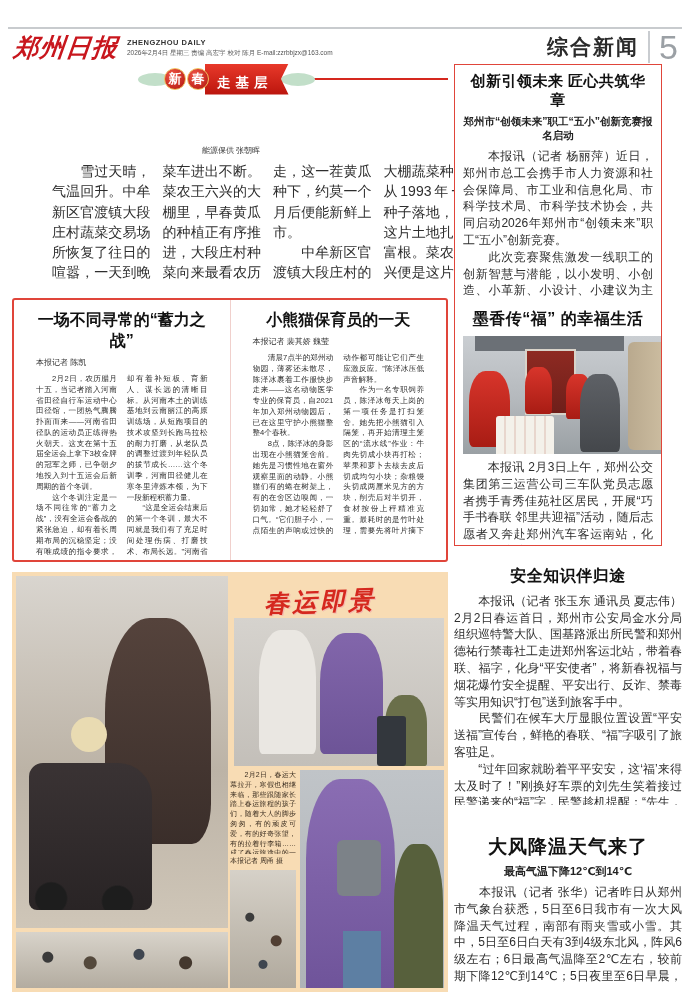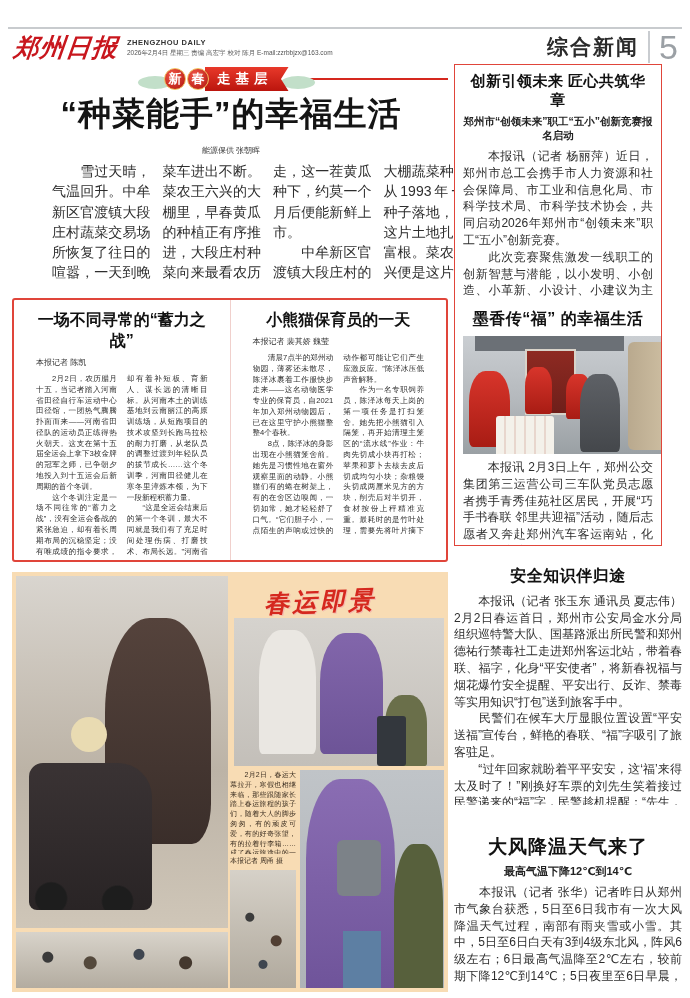--- a/index.html
+++ b/index.html
@@ -20,21 +20,21 @@
   .vdiv { width:2px; height:32px; background:#c9ccd0; margin:0 9px; }
   .page-no { font-size:34px; color:#9ba0a5; font-weight:400; line-height:1; }
 
   
   .badge-row { position:absolute; top:66px; left:14px; width:434px; height:26px; display:flex; align-items:center; }
   .badge-spacer { width:150px; }
   .badge { position:relative; display:flex; align-items:center; }
   .leaf { position:absolute; width:34px; height:13px; background:#c2dfc9; border-radius:50%; top:9px; }
   .leaf.l1 { left:-26px; } .leaf.l2 { right:-26px; }
   .seal { position:relative; z-index:2; width:22px; height:22px; border-radius:50%; background:radial-gradient(circle at 35% 30%,#ef5546,#b1140d); border:1.5px solid #f0c060; color:#fff; font-size:13px; font-weight:900; display:flex; align-items:center; justify-content:center; margin-right:1px; }
-  .ribbon { position:relative; z-index:1; margin-left:-5px; background:linear-gradient(#e8392a,#bb150d); color:#fff; font-size:13.5px; font-weight:900; letter-spacing:5px; padding:3px 16px 3px 12px; clip-path:polygon(0 0,100% 0,91% 50%,100% 100%,0 100%); }
+  .ribbon { position:relative; z-index:1; margin-left:-5px; background:linear-gradient(#e8392a,#bb150d); color:#fff; font-size:13.5px; font-weight:900; letter-spacing:5px; padding:10px 16px 3px 12px; clip-path:polygon(0 0,100% 0,91% 50%,100% 100%,0 100%); }
   .badge-line { flex:1; height:2px; background:#d5281e; margin-left:10px; }
   .lead-title { position:absolute; top:92px; left:14px; width:434px; text-align:center; font-size:33px; font-weight:900; color:#141414; letter-spacing:1px; }
   .lead-byline { position:absolute; top:145px; left:14px; width:434px; text-align:center; font-size:8px; color:#333; }
   .lead-body { position:absolute; top:161px; left:16px; width:430px; height:132px; column-count:4; column-gap:12px; font-size:14px; line-height:1.45; text-align:justify; color:#2e2e2e; white-space:pre-line; overflow:hidden;margin-left:36px; }
 
   
   .red-box { position:absolute; top:298px; left:12px; width:436px; height:264px; border:2px solid #e0453a; border-radius:3px; display:flex; background:#fff; }
   .box-half { flex:1; padding:10px 22px 6px; overflow:hidden; }
   .box-half.first { border-right:1px solid #f0d0cc; }
   .half-title { font-size:16px; font-weight:900; text-align:center; color:#111; }
@@ -114,21 +114,20 @@
     <div class="badge-spacer"></div>
     <div class="badge">
       <div class="leaf l1"></div>
       <div class="seal">新</div>
       <div class="seal">春</div>
       <div class="ribbon">走基层</div>
       <div class="leaf l2"></div>
     </div>
     <div class="badge-line"></div>
   </div>
-  <div class="lead-title">“种菜能手”的幸福生活</div>
   <div class="lead-byline">能源保供 张朝晖</div>
   <div class="lead-body">　　雪过天晴，气温回升。中牟新区官渡镇大段庄村蔬菜交易场所恢复了往日的喧嚣，一天到晚菜车进出不断。菜农王六兴的大棚里，早春黄瓜的种植正有序推进，大段庄村种菜向来最看农历走，这一茬黄瓜种下，约莫一个月后便能新鲜上市。
 　　中牟新区官渡镇大段庄村的大棚蔬菜种植，从1993年一颗种子落地，便在这片土地扎下致富根。菜农王六兴便是这片大棚里勤恳的耕耘者。三十余载与土地为伴，王六兴凭一手种菜绝活儿远近闻名，在一棚棚青翠果蔬间，种出了热气腾腾的幸福生活。
 　　守着大棚，王六兴的生活被农事填得满满当当，尤其是农忙时节，他日日泡在棚里，一天休息时间只有6个小时，忙起来连喝口水的功夫都要挤，可他不觉得苦：“棚里的菜跟孩子似的，得时时看才放心。”
 　　回望种菜路，王六兴的脚步从未停歇。早年他试种过草莓、番茄、茄子、辣椒，自己繁育种子、移栽育苗，年年换品种摸索门道。后来，他把眼光放远，引进法国、荷兰、德国的优质种子，种植技术也愈发成熟。如今棚里的大小问题，他都能一手解决，远近的种植户纷纷慕名前来向他取经，他都乐意相助。
 　　靠着钻研，王六兴摸透了土地的脾性，攒成了自己的“致富经”。他向记者吐露自己的种植经验：“芹菜好管理，病虫少，控制好温度，做好通风保温便行，耐寒却不耐冻、怕热病；黄瓜则是病虫害多，还耗人力，但胜在产量高，商品化率高……”
 　　大段庄村的种菜路，也是一路升级的致富路。王六兴介绍，早年大棚低矮，盖的是草苫，拉运全靠人工，费时又费力；如今大棚越建越高，草苫换成了保温棉被，人工拉运变成了电动操作，生产效率翻了几番。村里的大棚果蔬种植年份长、知名度高，这些果蔬大多走批发渠道，靠着品质在市场上站稳了脚跟。
 　　日子越过越红火，离不开一家人的奋斗，庄稼人本分厚道。在他看来，一家人各就各位、各负其责，农忙种菜，最大的期望就是把孩子培养成才。如今，他的儿子在一家知名企业工作，女儿去年考上了河南师范大学。
 　　从早年摸索试种到如今技术娴熟，从简陋大棚到现代化种植，王六兴的幸福生活，藏在每一次弯腰劳作里，藏在每一茬新鲜上市的果蔬里，更藏在一家人踏实向前的脚步里。作为乡村追梦人，王六兴用双手耕耘希望，用汗水书写生活，在大段庄村的这片沃土上，继续种着属于自己的美好与幸福。</div>
 

